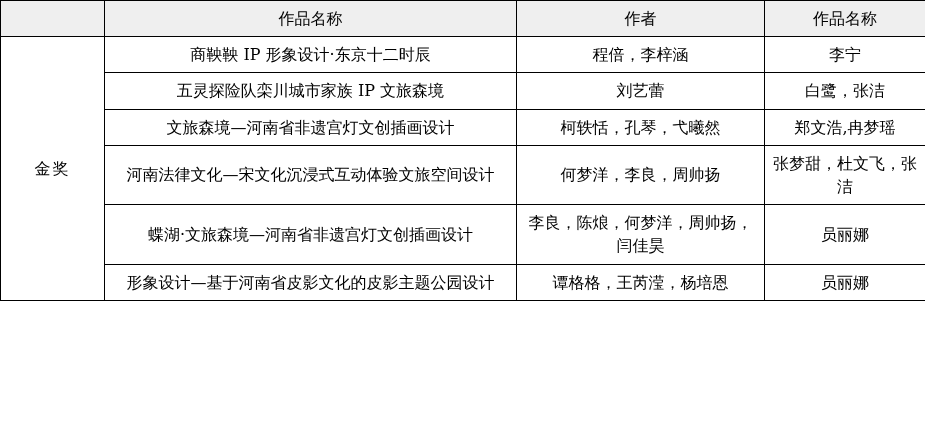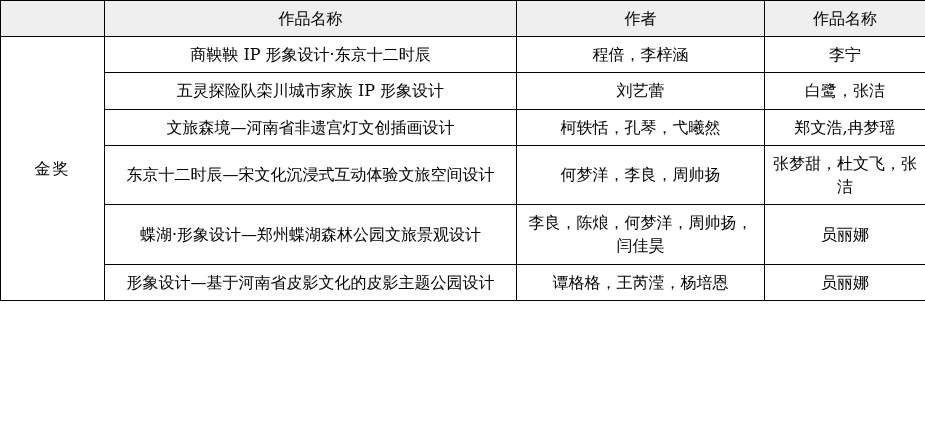--- a/index.html
+++ b/index.html
@@ -72,36 +72,36 @@
     </tr>
   </thead>
   <tbody>
     <tr>
       <td class="award-cell" rowspan="6">金奖</td>
       <td class="title-cell">商鞅鞅 IP 形象设计·东京十二时辰</td>
       <td>程倍，李梓涵</td>
       <td>李宁</td>
     </tr>
     <tr>
-      <td class="title-cell">五灵探险队栾川城市家族 IP 形象设计</td>
+      <td class="title-cell">五灵探险队栾川城市家族 IP 文旅森境</td>
       <td>刘艺蕾</td>
       <td>白鹭，张洁</td>
     </tr>
     <tr>
       <td class="title-cell">文旅森境—河南省非遗宫灯文创插画设计</td>
       <td>柯轶恬，孔琴，弋曦然</td>
       <td>郑文浩,冉梦瑶</td>
     </tr>
     <tr>
-      <td class="title-cell">东京十二时辰—宋文化沉浸式互动体验文旅空间设计</td>
+      <td class="title-cell">河南法律文化—宋文化沉浸式互动体验文旅空间设计</td>
       <td>何梦洋，李良，周帅扬</td>
       <td>张梦甜，杜文飞，张洁</td>
     </tr>
     <tr>
-      <td class="title-cell">蝶湖·形象设计—郑州蝶湖森林公园文旅景观设计</td>
+      <td class="title-cell">蝶湖·文旅森境—河南省非遗宫灯文创插画设计</td>
       <td>李良，陈烺，何梦洋，周帅扬，闫佳昊</td>
       <td>员丽娜</td>
     </tr>
     <tr>
       <td class="title-cell">形象设计—基于河南省皮影文化的皮影主题公园设计</td>
       <td>谭格格，王芮滢，杨培恩</td>
       <td>员丽娜</td>
     </tr>
   </tbody>
 </table>

